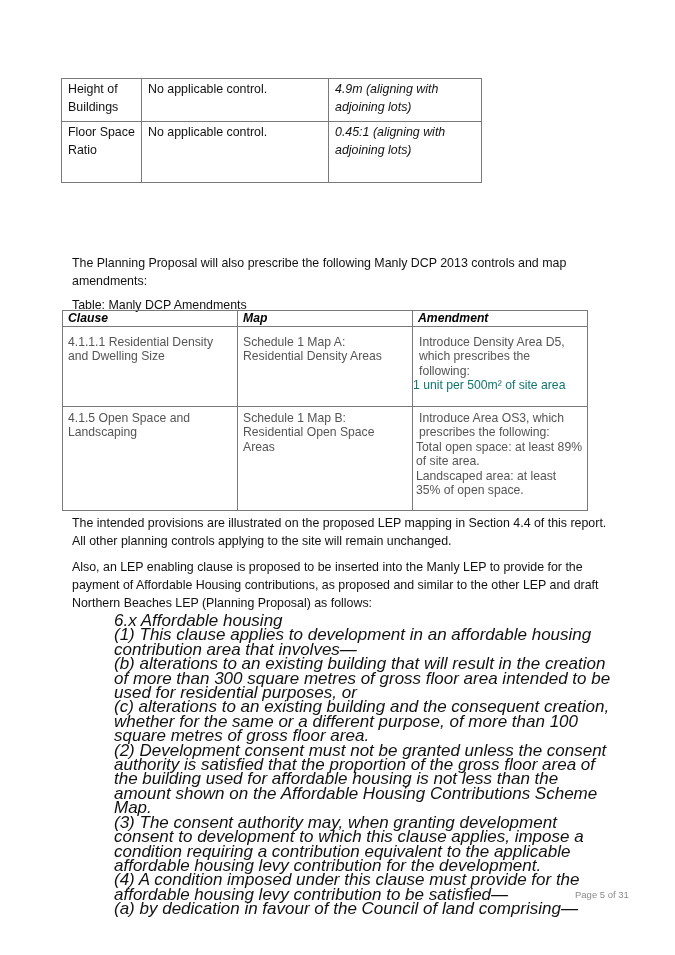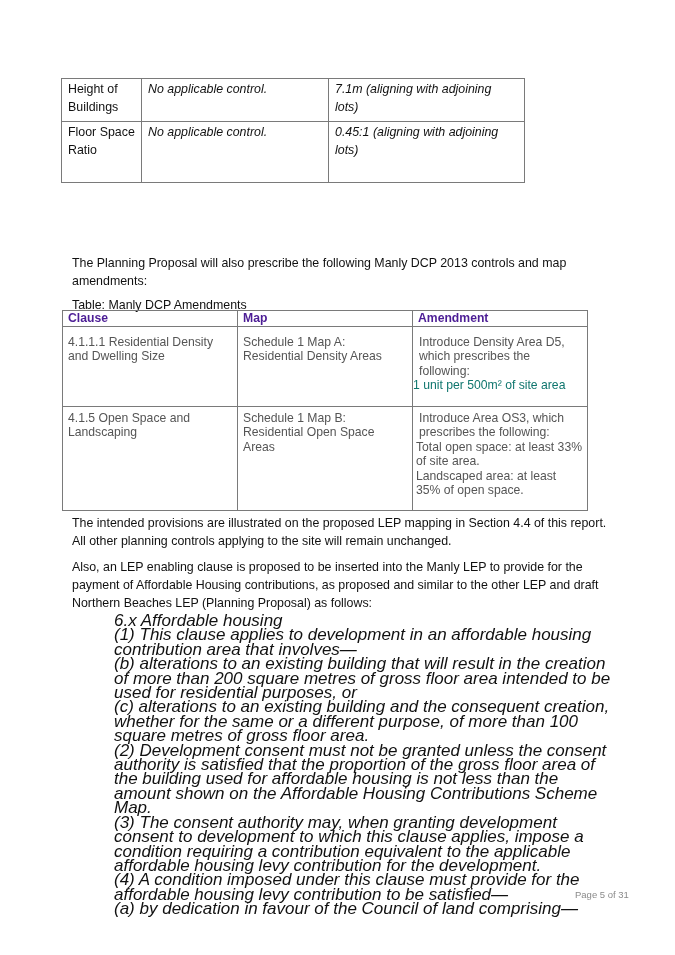--- a/index.html
+++ b/index.html
@@ -1,37 +1,37 @@
 <!DOCTYPE html>
 <html><head>
 <meta charset="utf-8">
 <style>
   html, body { margin: 0; padding: 0; background: #ffffff; }
   body { width: 675px; height: 955px; position: relative; overflow: hidden;
          font-family: "Liberation Sans", sans-serif; color: #111; font-size: 12.4px; }
 
   
   table { border-collapse: collapse; }
-  .t1 { position: absolute; left: 61px; top: 78px; width: 464px; }
+  .t1 { position: absolute; left: 61px; top: 78px; width: 421px; }
   .t1 td { border: 1px solid #7a7a7a; vertical-align: top; padding: 1px 6px 4px 6px;
            line-height: 18px; font-size: 12.4px; color: #111; }
   .t1 td.c1 { width: 67px; }
-  .t1 td.c2 { width: 174px; font-style: italic; }
+  .t1 td.c2 { width: 174px; }
   .t1 td.c3 { font-style: italic; }
   .t1 tr.r1 td { height: 37px; }
   .t1 tr.r2 td { height: 55px; }
   .t1 tr.r3 td { height: 37px; }
 
   .para { position: absolute; left: 72px; width: 540px; line-height: 18px; font-size: 12.4px; color: #111; }
 
   
   .t2 { position: absolute; left: 62px; top: 310px; width: 526px; }
   .t2 th, .t2 td { border: 1px solid #7a7a7a; vertical-align: top; text-align: left;
                    padding: 0 5px; line-height: 14.5px; font-size: 12.2px; }
-  .t2 th { font-weight: bold; color: #4c1d95; height: 14px; }
+  .t2 th { font-weight: bold; color: #000000; height: 14px; font-style: italic; }
   .t2 td { color: #555; }
   .t2 .c1 { width: 164px; }
   .t2 .c2 { width: 164px; }
   .t2 tr.r1 td { height: 71px; padding-top: 8px; }
   .t2 tr.r2 td { height: 99px; padding-top: 4px; }
   .t2 .amend { padding-left: 6px; }
   .t2 .dark { color: #0f766e; margin-left: -6px; display:block; }
   .t2 .indent { display:block; }
   .t2 .outdent { display:block; margin-left: -3px; }
 
@@ -42,21 +42,21 @@
   .footer { position: absolute; left: 551px; top: 889px; font-size: 9.5px; color: #8a8a8a; padding-left: 24px; }
 </style>
 </head>
 <body>
 
 <table class="t1">
   <tbody>
       <tr class="r1">
     <td class="c1">Height of Buildings</td>
     <td class="c2">No applicable control.</td>
-    <td class="c3">7.1m (aligning with adjoining lots)</td>
+    <td class="c3">4.9m (aligning with adjoining lots)</td>
   </tr>
   <tr class="r2">
     <td class="c1">Floor Space Ratio</td>
     <td class="c2">No applicable control.</td>
     <td class="c3">0.45:1 (aligning with adjoining lots)</td>
   </tr>
 </tbody>
   </table>
 
 <div class="para" style="top:254px;">The Planning Proposal will also prescribe the following Manly DCP 2013 controls and map amendments:</div>
@@ -76,35 +76,35 @@
     <td class="amend">
       <span class="indent">Introduce Density Area D5, which prescribes the following:</span>
       <span class="dark">1 unit per 500m² of site area</span>
     </td>
   </tr>
   <tr class="r2">
     <td class="c1">4.1.5 Open Space and Landscaping</td>
     <td class="c2">Schedule 1 Map B: Residential Open Space Areas</td>
     <td class="amend">
       <span class="indent">Introduce Area OS3, which prescribes the following:</span>
-      <span class="outdent">Total open space: at least 33% of site area.</span>
+      <span class="outdent">Total open space: at least 89% of site area.</span>
       <span class="outdent">Landscaped area: at least 35% of open space.</span>
     </td>
   </tr>
 </tbody>
   </table>
 
 <div class="para" style="top:514px;">The intended provisions are illustrated on the proposed LEP mapping in Section 4.4 of this report. All other planning controls applying to the site will remain unchanged.</div>
 
 <div class="para" style="top:558px;">Also, an LEP enabling clause is proposed to be inserted into the Manly LEP to provide for the payment of Affordable Housing contributions, as proposed and similar to the other LEP and draft Northern Beaches LEP (Planning Proposal) as follows:</div>
 
 <div class="clause">
   <div>6.x Affordable housing</div>
   <div>(1) This clause applies to development in an affordable housing contribution area that involves—</div>
-  <div>(b) alterations to an existing building that will result in the creation of more than 200 square metres of gross floor area intended to be used for residential purposes, or</div>
+  <div>(b) alterations to an existing building that will result in the creation of more than 300 square metres of gross floor area intended to be used for residential purposes, or</div>
   <div>(c) alterations to an existing building and the consequent creation, whether for the same or a different purpose, of more than 100 square metres of gross floor area.</div>
   <div>(2) Development consent must not be granted unless the consent authority is satisfied that the proportion of the gross floor area of the building used for affordable housing is not less than the amount shown on the Affordable Housing Contributions Scheme Map.</div>
   <div>(3) The consent authority may, when granting development consent to development to which this clause applies, impose a condition requiring a contribution equivalent to the applicable affordable housing levy contribution for the development.</div>
   <div>(4) A condition imposed under this clause must provide for the affordable housing levy contribution to be satisfied—</div>
   <div>(a) by dedication in favour of the Council of land comprising—</div>
 </div>
 
 <div class="footer">Page 5 of 31</div>
 
 </body></html>

